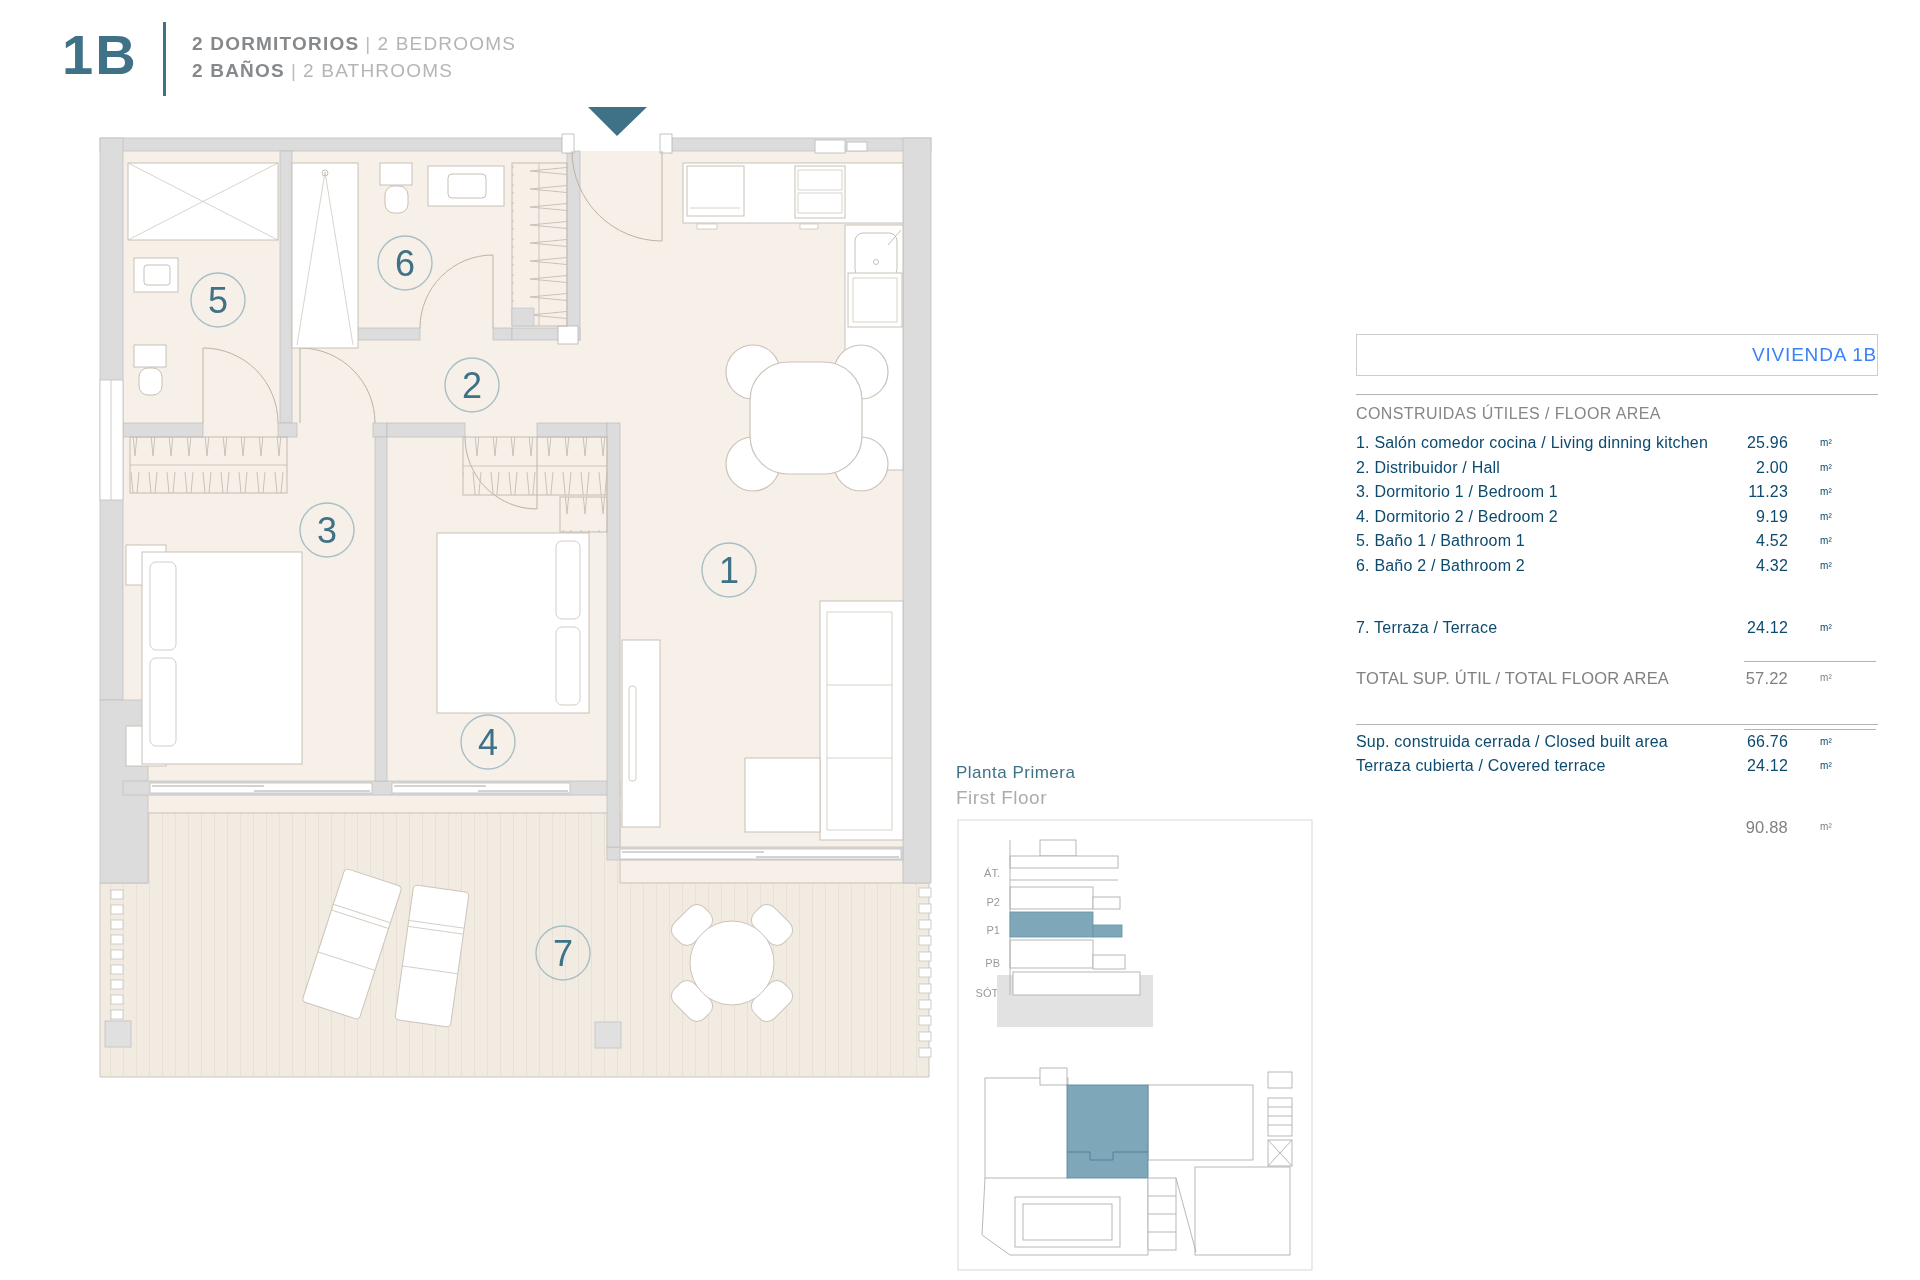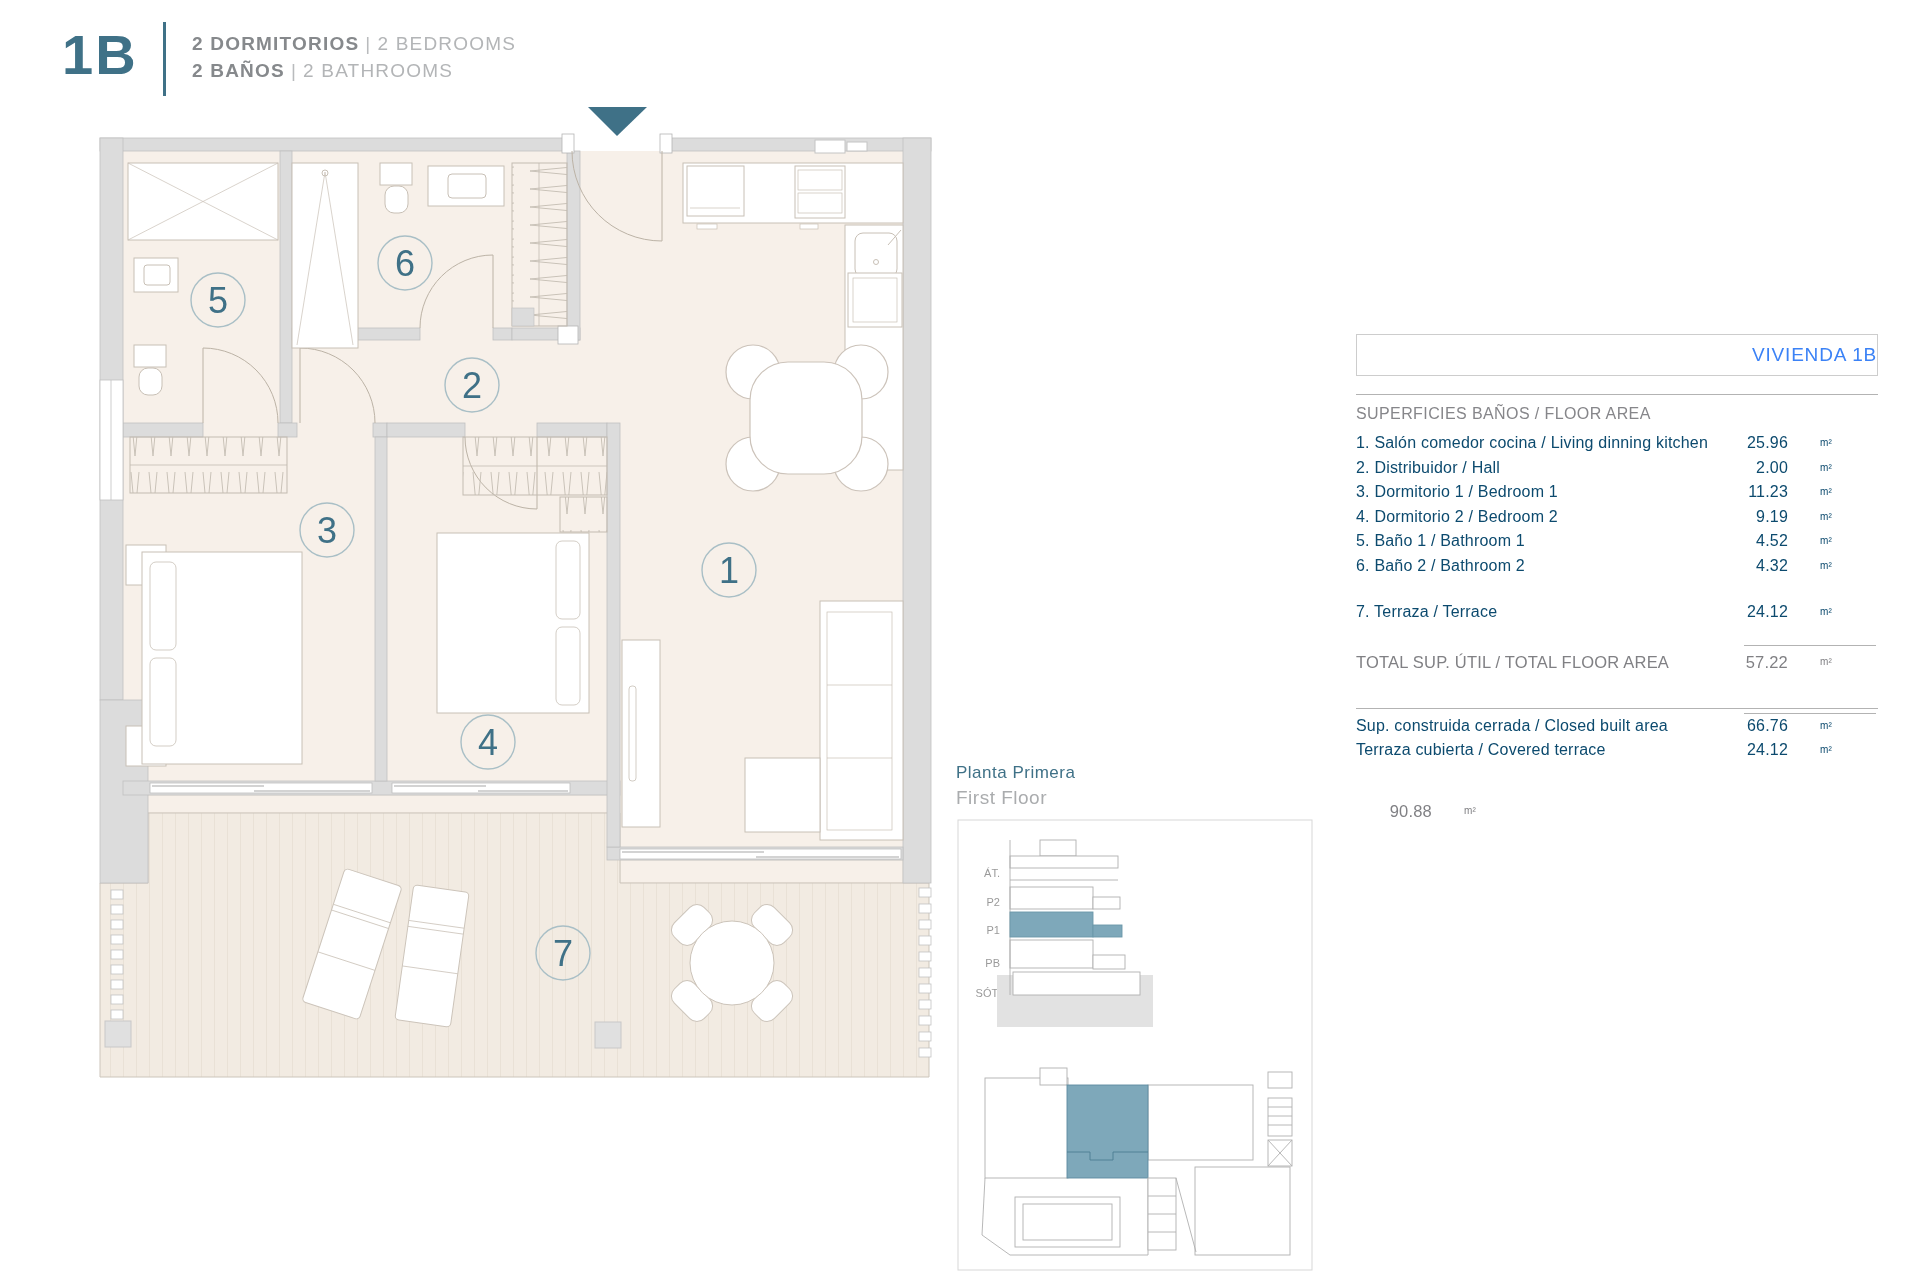--- a/index.html
+++ b/index.html
@@ -33,23 +33,23 @@
     height:40px;border:1px solid #cdcdcd;display:flex;align-items:center;justify-content:flex-end;
     font-size:19px;font-weight:normal;color:#3b82f6;letter-spacing:0.8px;
   }
   .hr-full{border:none;border-top:1px solid #b3b3b3;margin:0;}
   .hr-short{border:none;border-top:1px solid #b3b3b3;width:132px;margin:0 2px 0 auto;}
   .sec-header{font-size:16px;color:#86868a;height:22px;line-height:22px;letter-spacing:0.4px;}
   .trow{display:flex;line-height:24.5px;height:24.5px;padding-right:46px;color:#0c4a6e;}
   .trow .lbl{flex:1;white-space:nowrap;}
   .trow .val{width:76px;text-align:right;}
   .trow .unit{width:44px;text-align:right;font-size:10px;}
-  .trow.total{color:#808084;height:28px;line-height:28px;font-size:16.5px;}
+  .trow.total{color:#808084;height:28px;line-height:28px;font-size:16.5px;justify-content:flex-end;}
   .mt18{margin-top:18px}.mt8{margin-top:8px}.mt6{margin-top:6px}.mt4{margin-top:4px}
-  .mt22{margin-top:22px}.mt20{margin-top:20px}.mt2{margin-top:2px}.mt32{margin-top:32px}
+  .mt22{margin-top:38px}.mt20{margin-top:20px}.mt2{margin-top:2px}.mt32{margin-top:32px}
   .mt34{margin-top:34px}
 </style>
 </head>
 <body>
 
 <div class="logo-code">1B</div>
 <div class="logo-divider"></div>
 <div class="logo-lines">
   <div class="row">
     <span class="logo-es">2 DORMITORIOS</span><span class="logo-sep">|</span><span class="logo-en">2 BEDROOMS</span>
@@ -363,21 +363,21 @@
     <line x1="1176" y1="1178" x2="1196" y2="1252"></line>
   </g>
 </svg>
 
 <div class="area-table">
   <div class="tbl-titlebox">
     <span>VIVIENDA 1B</span>
   </div>
 
   <hr class="hr-full mt18">
-  <div class="sec-header mt8">SUPERFICIES BAÑOS / FLOOR AREA</div>
+  <div class="sec-header mt8">CONSTRUIDAS ÚTILES / FLOOR AREA</div>
 
   <div class="mt6">
     <div class="trow">
       <span class="lbl">1. Salón comedor cocina / Living dinning kitchen</span>
         <span class="val">25.96</span>
         <span class="unit">m²</span>
     </div>
     <div class="trow">
       <span class="lbl">2. Distribuidor / Hall</span>
         <span class="val">2.00</span>

